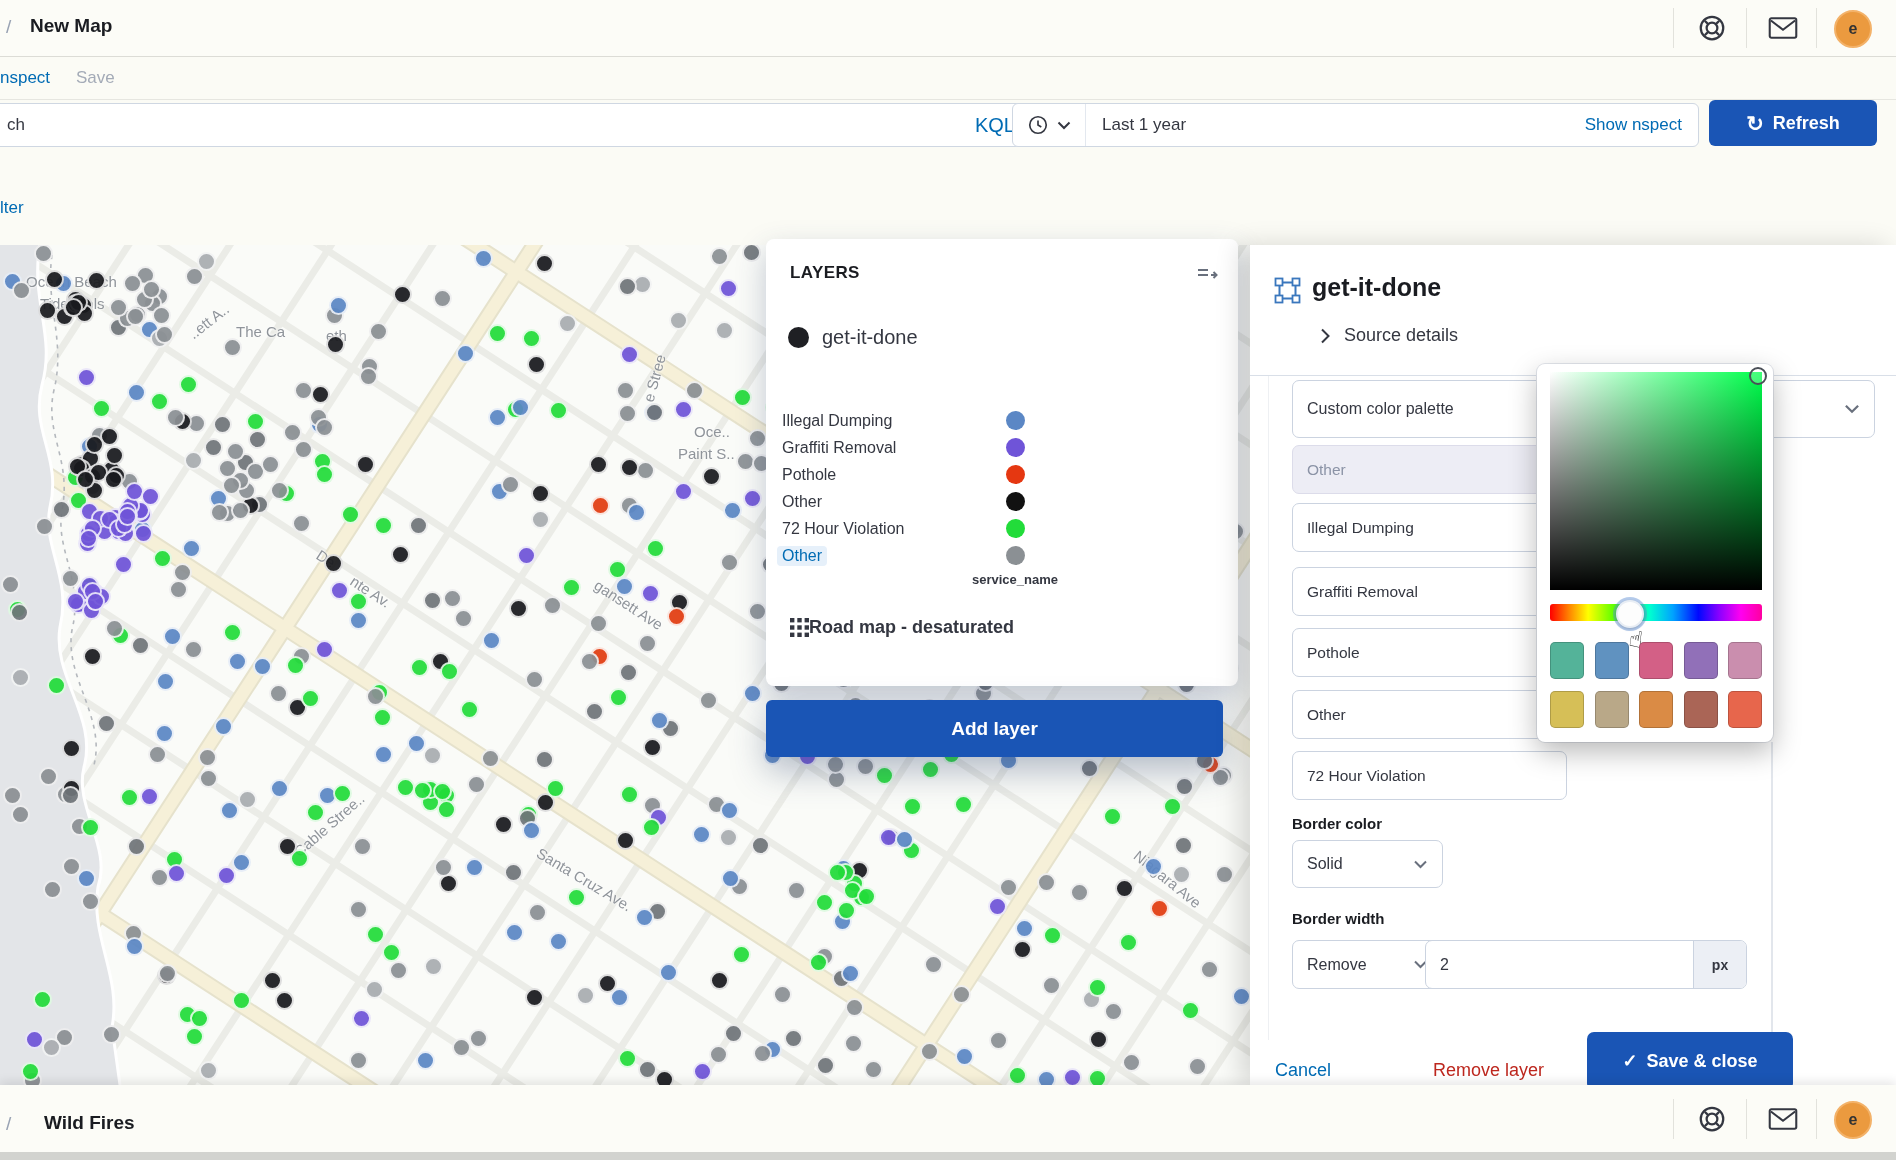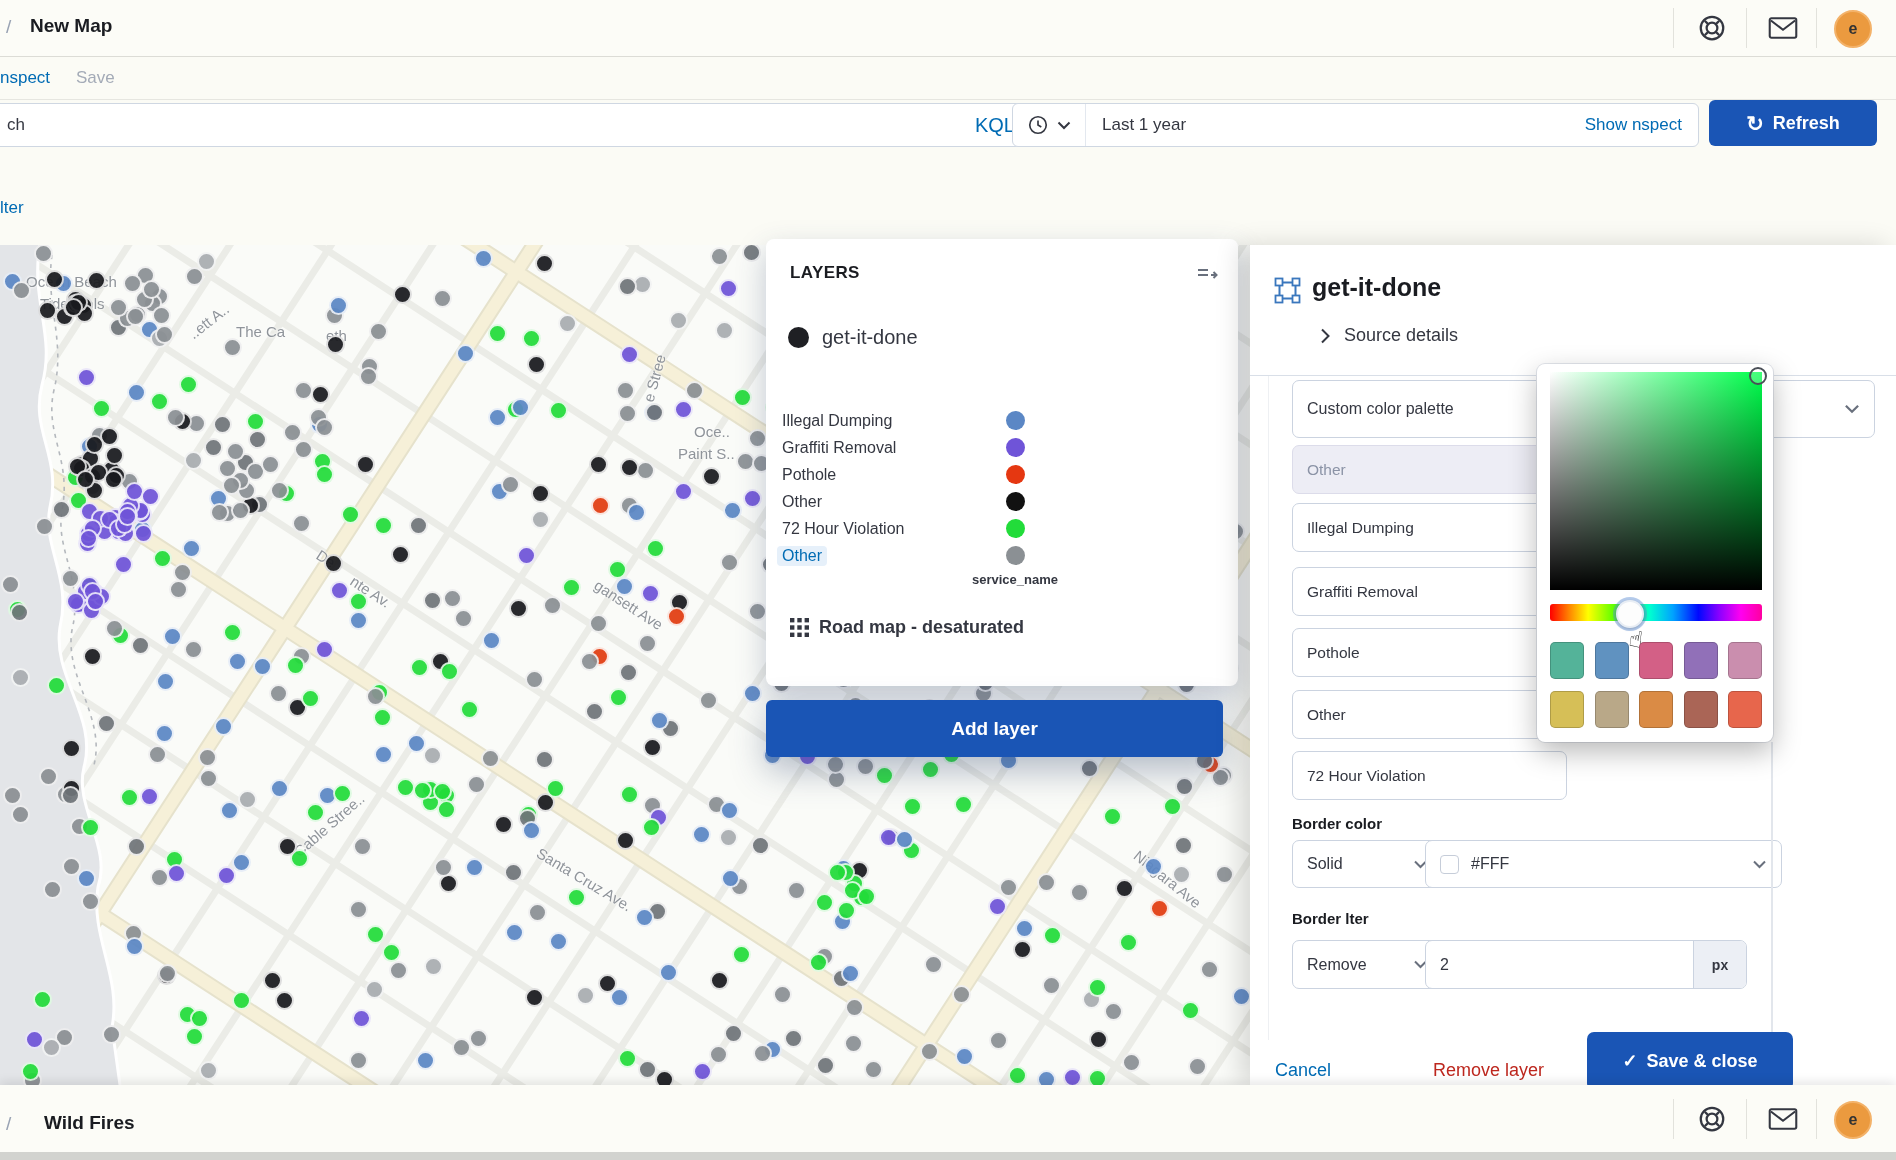--- a/index.html
+++ b/index.html
@@ -47,21 +47,21 @@
                 box-shadow:0 12px 30px rgba(50,70,110,.28);}
   .layers-title{left:24px;top:24px;font-size:17px;font-weight:bold;letter-spacing:.4px;color:#1a1c21;position:absolute;}
   .layer-dot{left:22px;top:88px;width:21px;height:21px;border-radius:50%;background:#1f2024;position:absolute;}
   .layer-name{left:56px;top:87px;font-size:20px;color:#343741;position:absolute;}
   .legend{left:16px;top:168px;width:280px;position:absolute;}
   .leg-row{height:27px;display:flex;align-items:center;position:relative;}
   .leg-label{font-size:16px;color:#343741;}
   .leg-label.hl{color:#006BB4;background:#e6f0fa;border-radius:4px;padding:1px 5px;margin-left:-5px;}
   .leg-dot{position:absolute;left:224px;width:19px;height:19px;border-radius:50%;}
   .service-field{position:absolute;right:180px;top:333px;font-size:13px;font-weight:bold;color:#343741;}
-  .basemap-row{position:absolute;left:24px;top:378px;display:flex;align-items:center;gap:10px;}
+  .basemap-row{position:absolute;left:24px;top:378px;display:flex;align-items:center;gap:0;}
   .basemap-label{font-size:18px;font-weight:bold;color:#343741;}
   .addlayer-btn{left:766px;top:700px;width:457px;height:57px;font-size:19px;
                 box-shadow:0 14px 34px rgba(50,70,110,.35);}
 
   
   .flyout{left:1250px;top:245px;width:646px;height:840px;background:#fff;
           box-shadow:-10px 0 24px rgba(0,0,0,.14);overflow:hidden;}
   .fly-title{position:absolute;left:62px;top:28px;font-size:25px;font-weight:bold;color:#1a1c21;}
   .src-row{position:absolute;left:70px;top:80px;display:flex;align-items:center;gap:14px;}
   .src-text{font-size:18px;color:#343741;}
@@ -913,31 +913,22 @@
 
   <span class="group-label" style="top:570px;">Border color</span>
   <div class="sel" style="left:42px;top:595px;width:121px;height:46px;">
     <span>Solid</span>
     <span class="chev">
       <svg width="15" height="9" viewBox="0 0 14 9" fill="none" stroke="#69707d" stroke-width="2">
           <path d="M1.5 1.5 L7 7 L12.5 1.5"></path>
         </svg>
     </span>
   </div>
-  <div class="sel" style="left:175px;top:595px;width:327px;height:46px;">
-    <span class="mini-checkbox"></span>
-    <span>#FFF</span>
-    <span class="chev">
-      <svg width="15" height="9" viewBox="0 0 14 9" fill="none" stroke="#69707d" stroke-width="2">
-          <path d="M1.5 1.5 L7 7 L12.5 1.5"></path>
-        </svg>
-    </span>
-  </div>
-
-  <span class="group-label" style="top:665px;">Border lter</span>
+
+  <span class="group-label" style="top:665px;">Border width</span>
   <div class="sel" style="left:42px;top:695px;width:121px;height:47px;">
     <span>Remove</span>
     <span class="chev">
       <svg width="15" height="9" viewBox="0 0 14 9" fill="none" stroke="#69707d" stroke-width="2">
           <path d="M1.5 1.5 L7 7 L12.5 1.5"></path>
         </svg>
     </span>
   </div>
   <div class="num-input">
     <span class="num-val">2</span>

